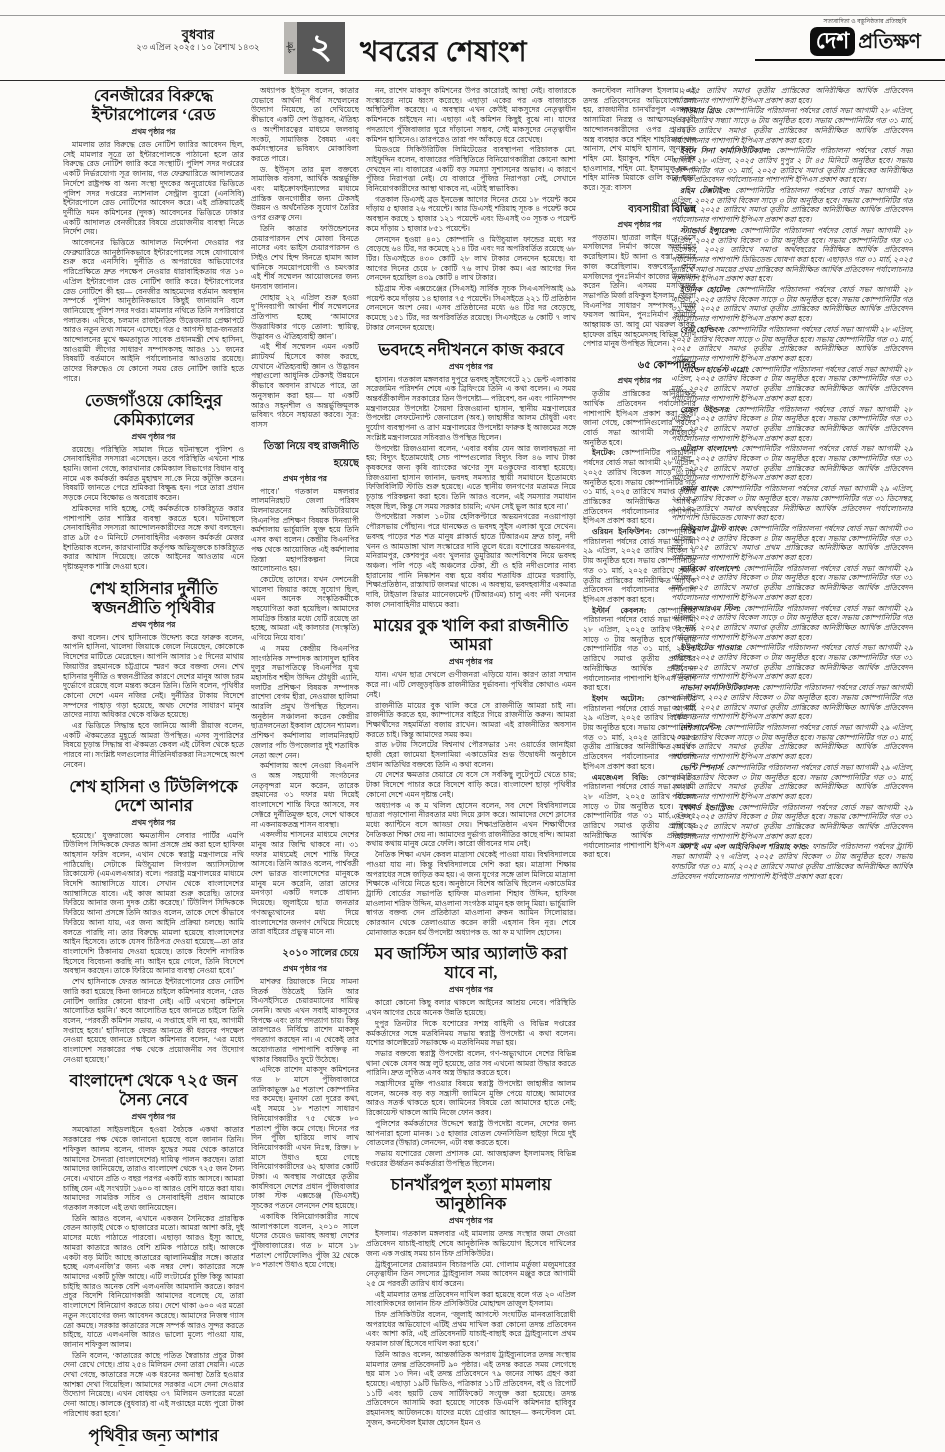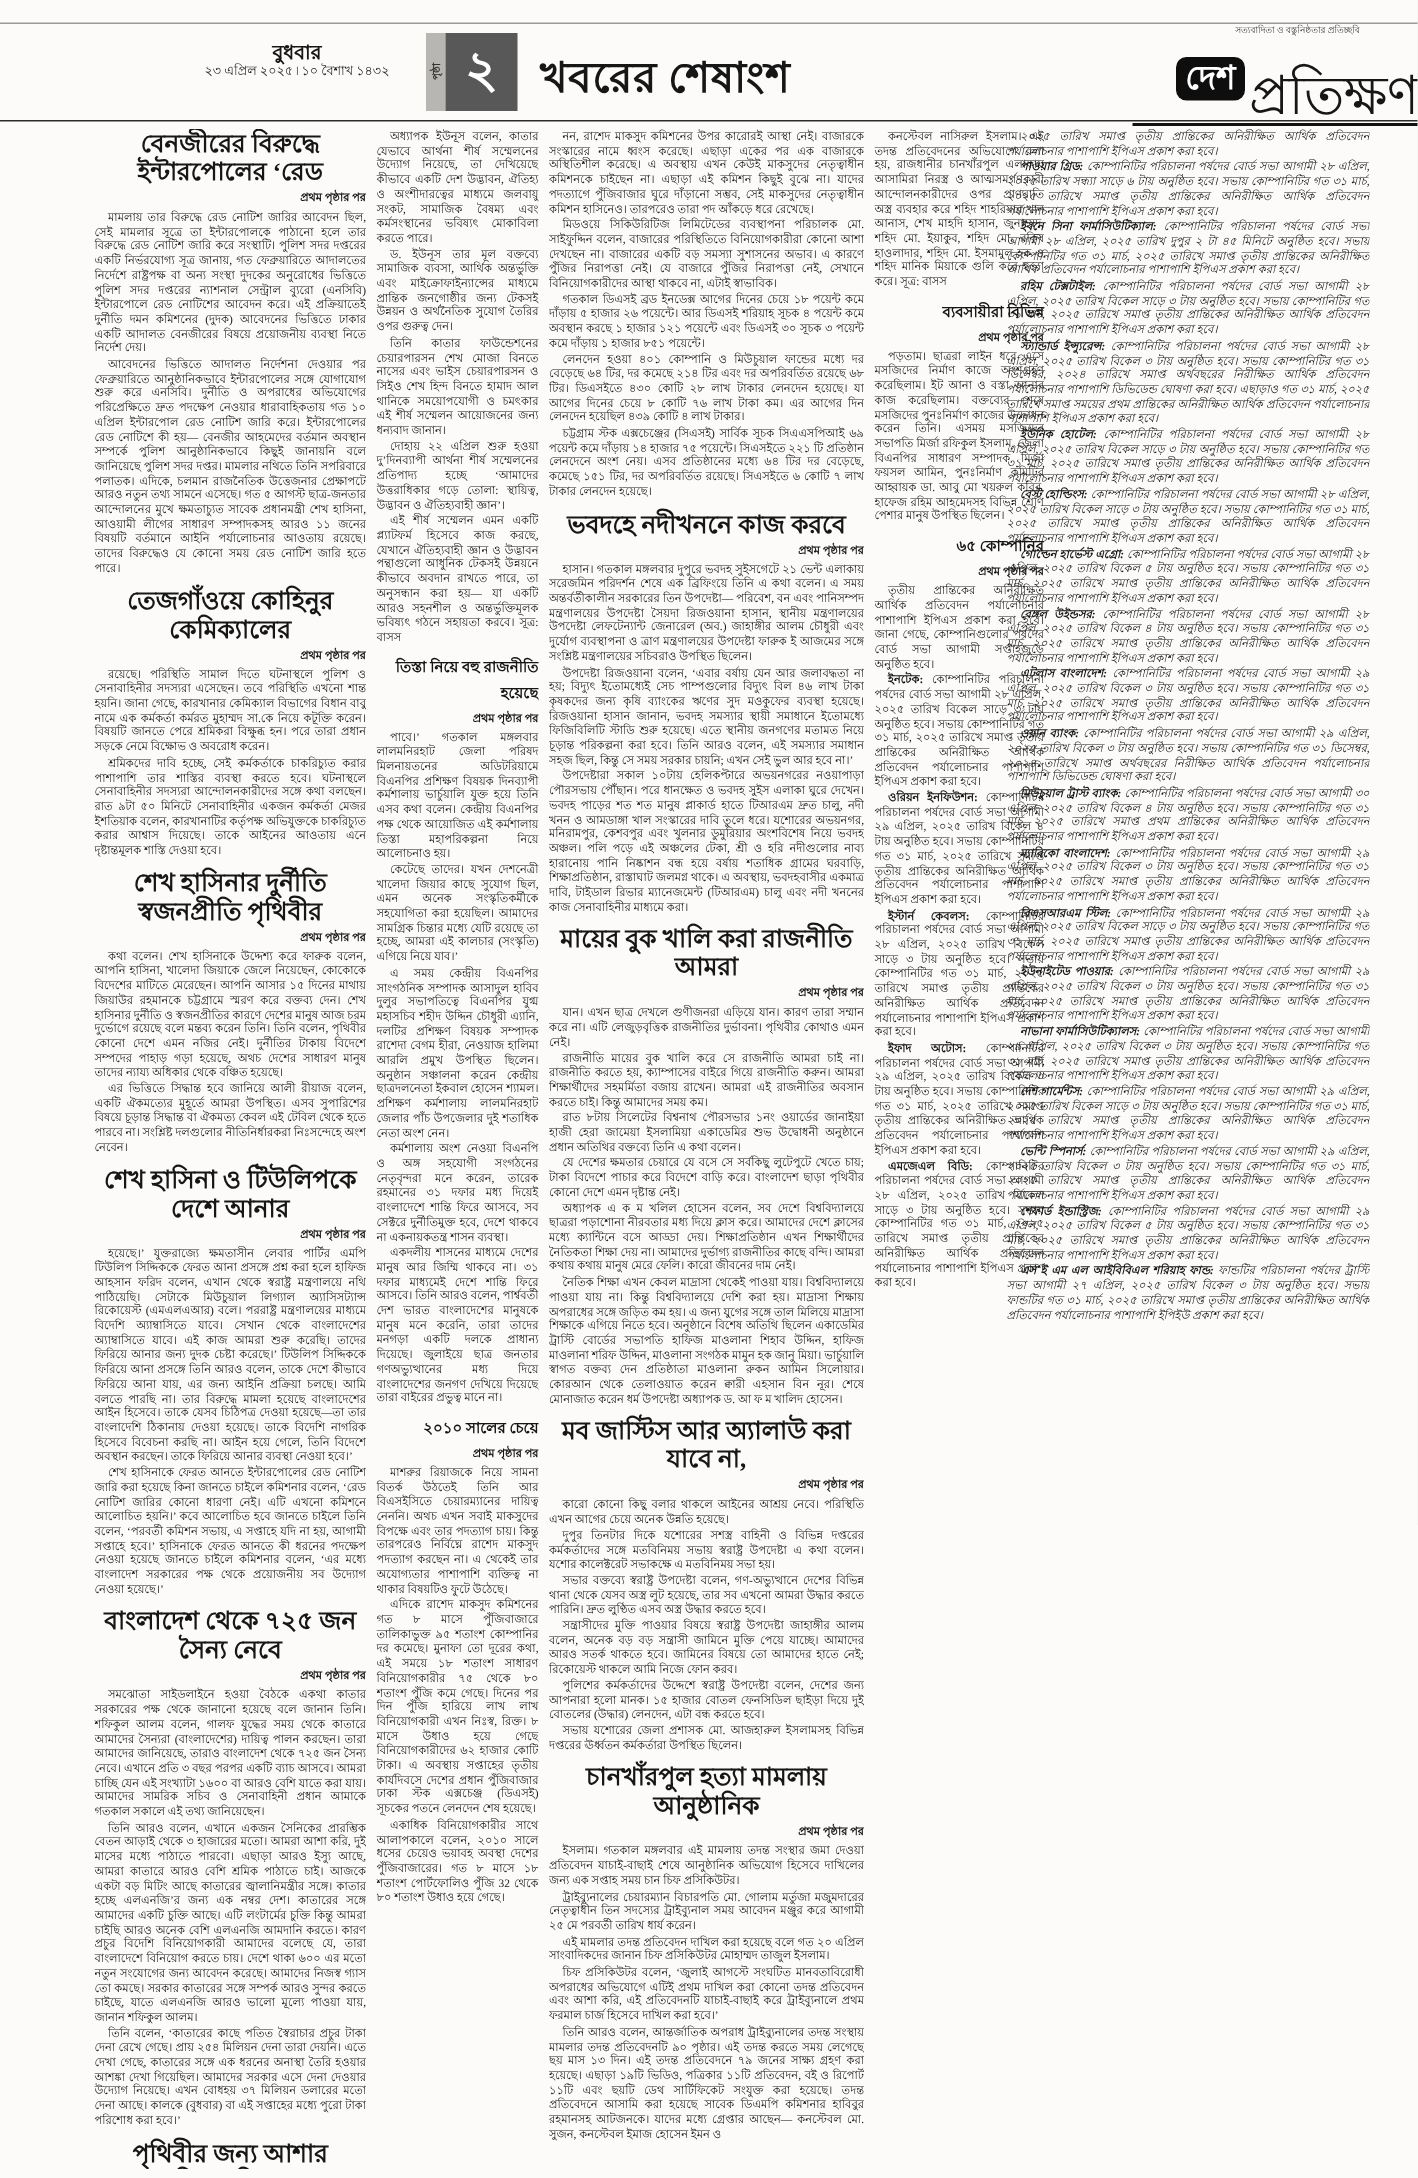--- a/index.html
+++ b/index.html
@@ -16,32 +16,32 @@
   .pagestrip span{writing-mode:vertical-rl;transform:rotate(180deg);font-size:7px;color:#333;font-weight:bold;}
   .pagenum{position:absolute;left:297px;top:22px;width:48px;height:52px;background:#585858;
            color:#fff;display:flex;align-items:center;justify-content:center;
            font-size:34px;font-weight:bold;}
   .sectiontitle{position:absolute;left:360px;top:30px;font-size:28px;font-weight:bold;letter-spacing:0.5px;}
   .masthead{position:absolute;right:14px;top:17px;width:220px;text-align:center;}
   .masthead .tagline{font-size:6px;color:#333;line-height:8px;}
   .masthead .logoline{display:flex;align-items:center;justify-content:center;gap:3px;margin-top:1px;}
   .masthead .logo-box{background:#0e0e0e;color:#fff;font-size:22px;font-weight:bold;
                       padding:2px 6px 3px;border-radius:7px;line-height:24px;}
-  .masthead .logo-main{font-size:36px;font-weight:normal;letter-spacing:-0.5px;line-height:30px;margin-top:23px;}
+  .masthead .logo-main{font-size:20px;font-weight:bold;letter-spacing:-0.5px;line-height:30px;}
   .masthead .logobar{height:2px;background:#111;margin-top:3px;}
   
   .track{position:absolute;top:86px;height:1360px;overflow:hidden;}
   #trackA{left:63px;width:181px;}
   #trackB{left:251px;width:108px;}
   #trackC{left:366px;width:210px;}
   #trackD{left:583px;width:113px;}
   #trackE{left:671px;width:242px;font-style:italic;}
   .blk-h1{font-size:16.5px;font-weight:bold;line-height:19px;text-align:center;margin:7px 0 2px;}
   .blk-h2{font-size:10px;font-weight:bold;line-height:17px;text-align:right;margin:7px 0 2px;}
-  .blk-sub{font-size:7.5px;font-weight:bold;text-align:right;margin:0 0 2px;}
+  .blk-sub{font-size:7.5px;font-weight:bold;text-align:center;margin:0 0 2px;}
   .blk-p{font-size:7.6px;line-height:9.7px;text-align:justify;text-indent:9px;margin:0 0 1px;}
   .blk-p b{font-weight:bold;}
   .track .blk-h1:first-child,.track .blk-h2:first-child{margin-top:0;}
 </style>
 </head>
 <body>
 
 <div class="page">
 
   <div class="rule-top"></div>

